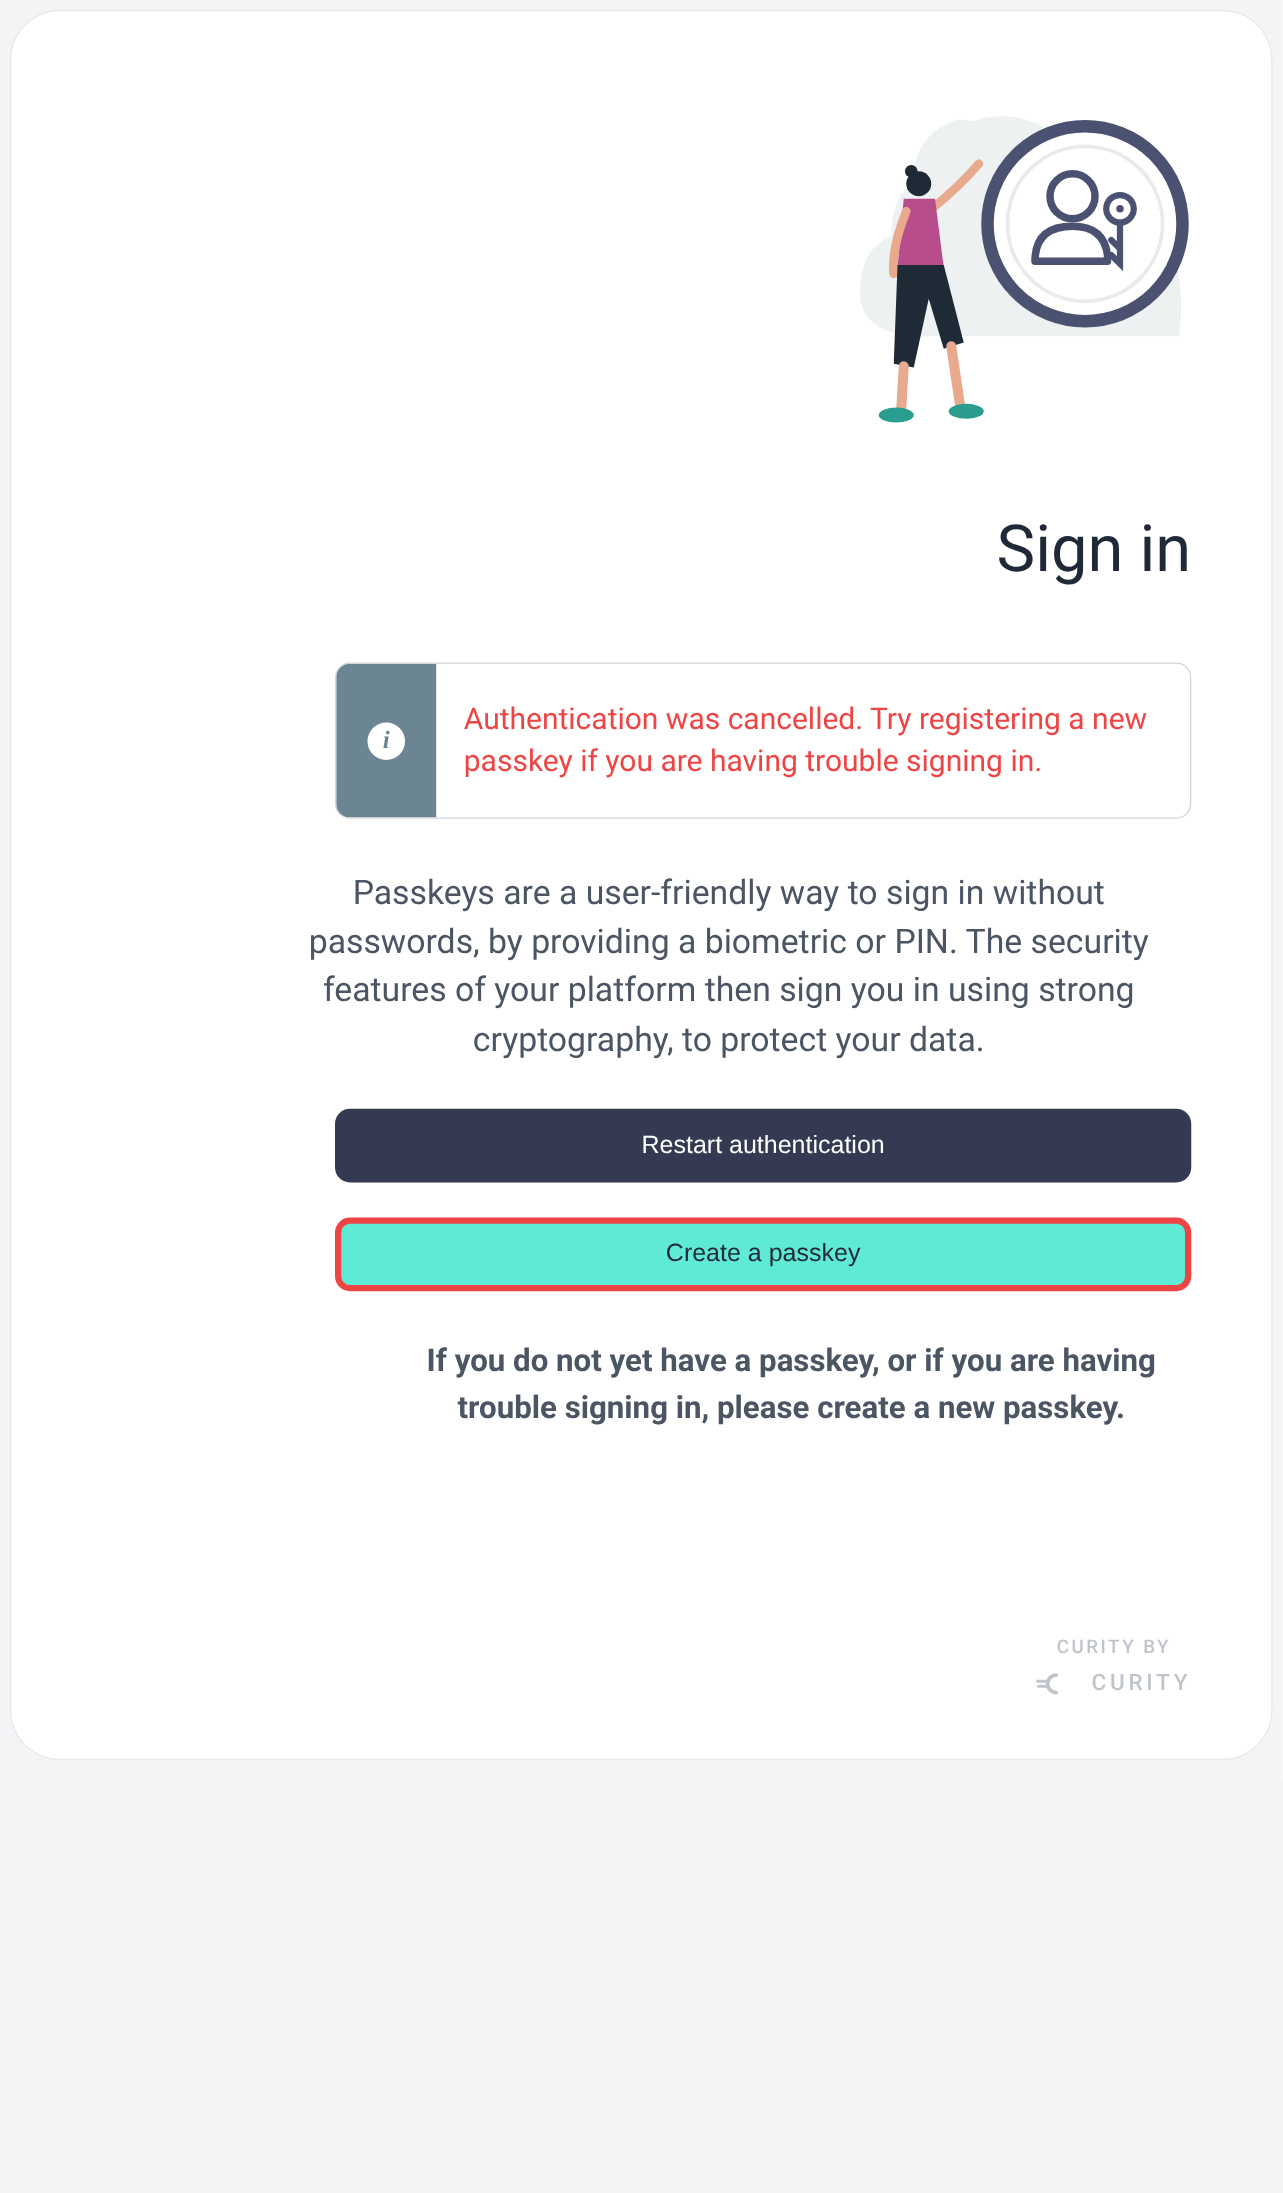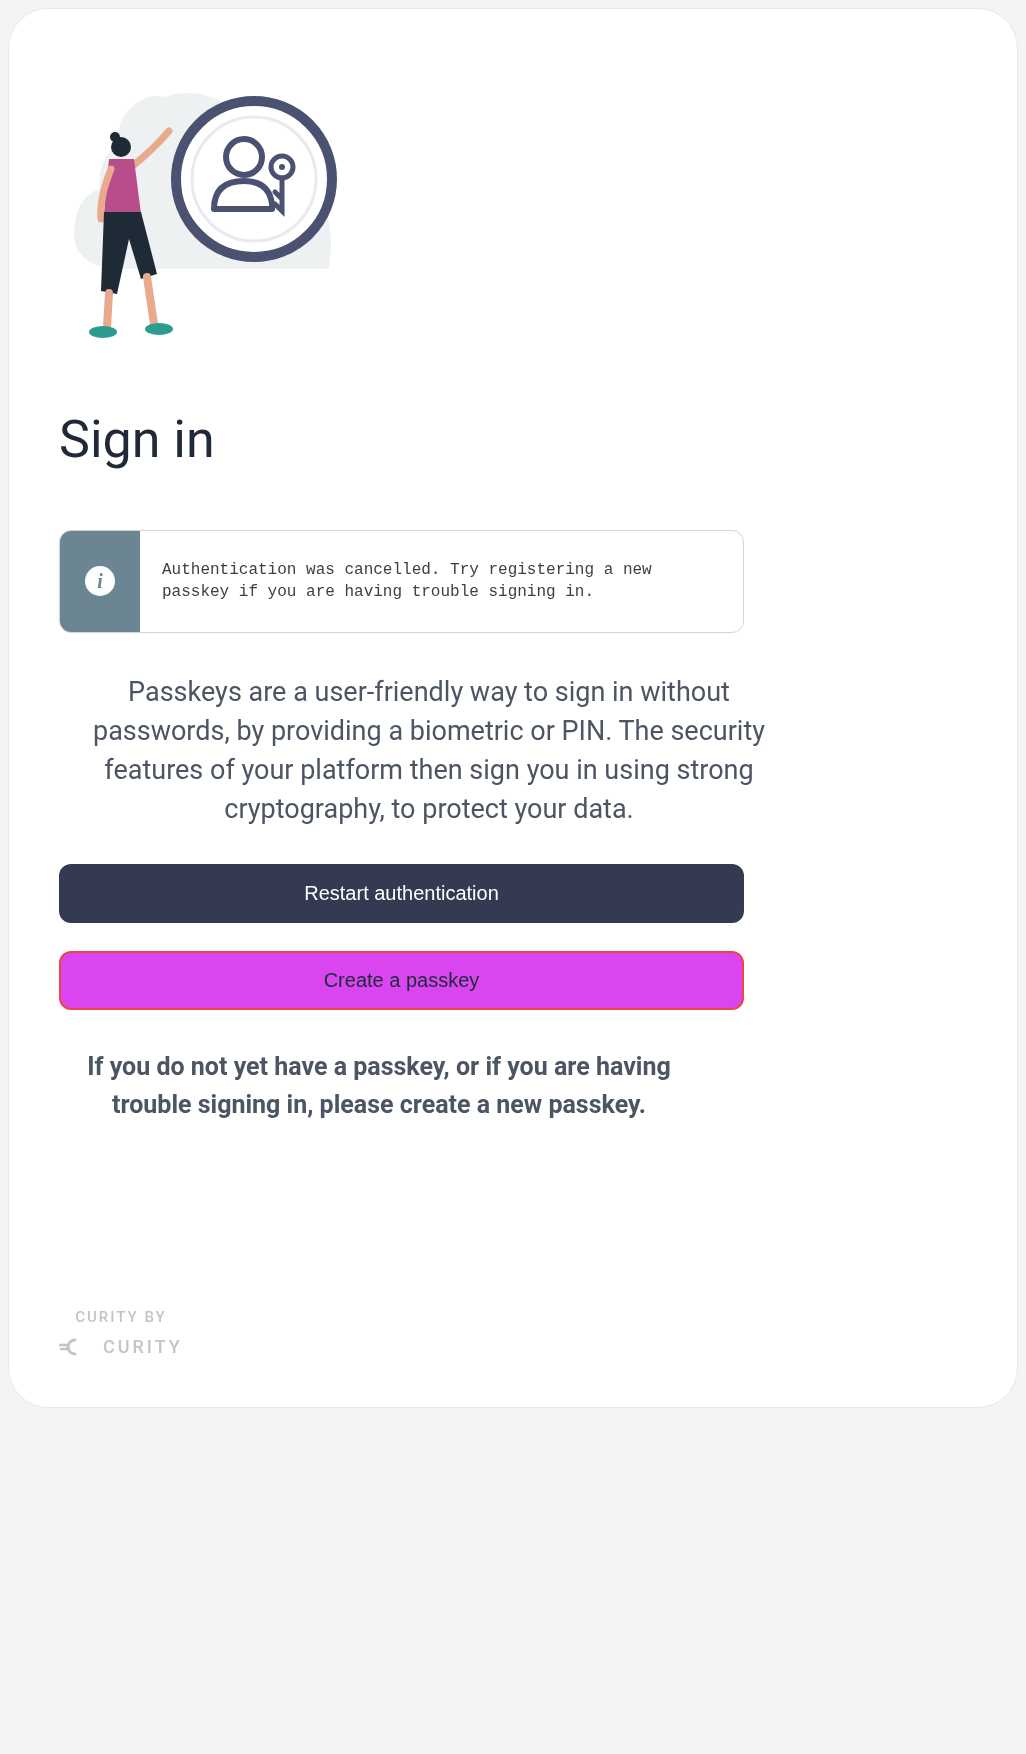--- a/index.html
+++ b/index.html
@@ -11,25 +11,25 @@
       font-family: -apple-system, BlinkMacSystemFont, 'Segoe UI', Roboto, Helvetica, Arial, sans-serif;
       background: #f3f4f6;
       padding: 8px;
       width: 1026px;
       min-height: 1754px;
     }
     .card {
       background: #ffffff;
       border: 1px solid #e5e7eb;
       border-radius: 40px;
-      padding: 70px 40px 50px 50px;
+      padding: 70px 64px 50px 50px;
       min-height: 1400px;
       display: flex;
       flex-direction: column;
-      align-items: flex-start;
+      align-items: flex-end;
     }
     .illustration {
       width: 280px;
       height: 260px;
       margin-bottom: 70px;
       position: relative;
     }
     .page-title {
       font-size: 52px;
       font-weight: 400;
@@ -62,24 +62,23 @@
       align-items: center;
       justify-content: center;
       color: #6b8692;
       font-style: italic;
       font-weight: bold;
       font-size: 20px;
       font-family: Georgia, serif;
     }
     .alert-text {
       padding: 28px 30px 28px 22px;
-      font-size: 16px;
-      color: #404040;
+      font-size: 24px;
+      color: #ef4444;
       line-height: 1.4;
-      font-family: Liberation Mono, monospace;
     }
     .description {
       font-size: 27px;
       color: #4b5563;
       text-align: center;
       line-height: 1.45;
       max-width: 740px;
       margin-bottom: 35px;
     }
     .btn {
@@ -94,23 +93,23 @@
       align-items: center;
       justify-content: center;
       margin-bottom: 28px;
     }
     .btn-primary {
       background: #343a52;
       color: #ffffff;
       border: none;
     }
     .btn-secondary {
-      background: #d946ef;
+      background: #5eead4;
       color: #1f2937;
-      border: 2px solid #ef4444;
+      border: 5px solid #ef4444;
     }
     .helper-text {
       font-size: 25px;
       color: #4b5563;
       text-align: center;
       line-height: 1.5;
       max-width: 640px;
       margin-top: 10px;
       font-weight: bold;
     }

